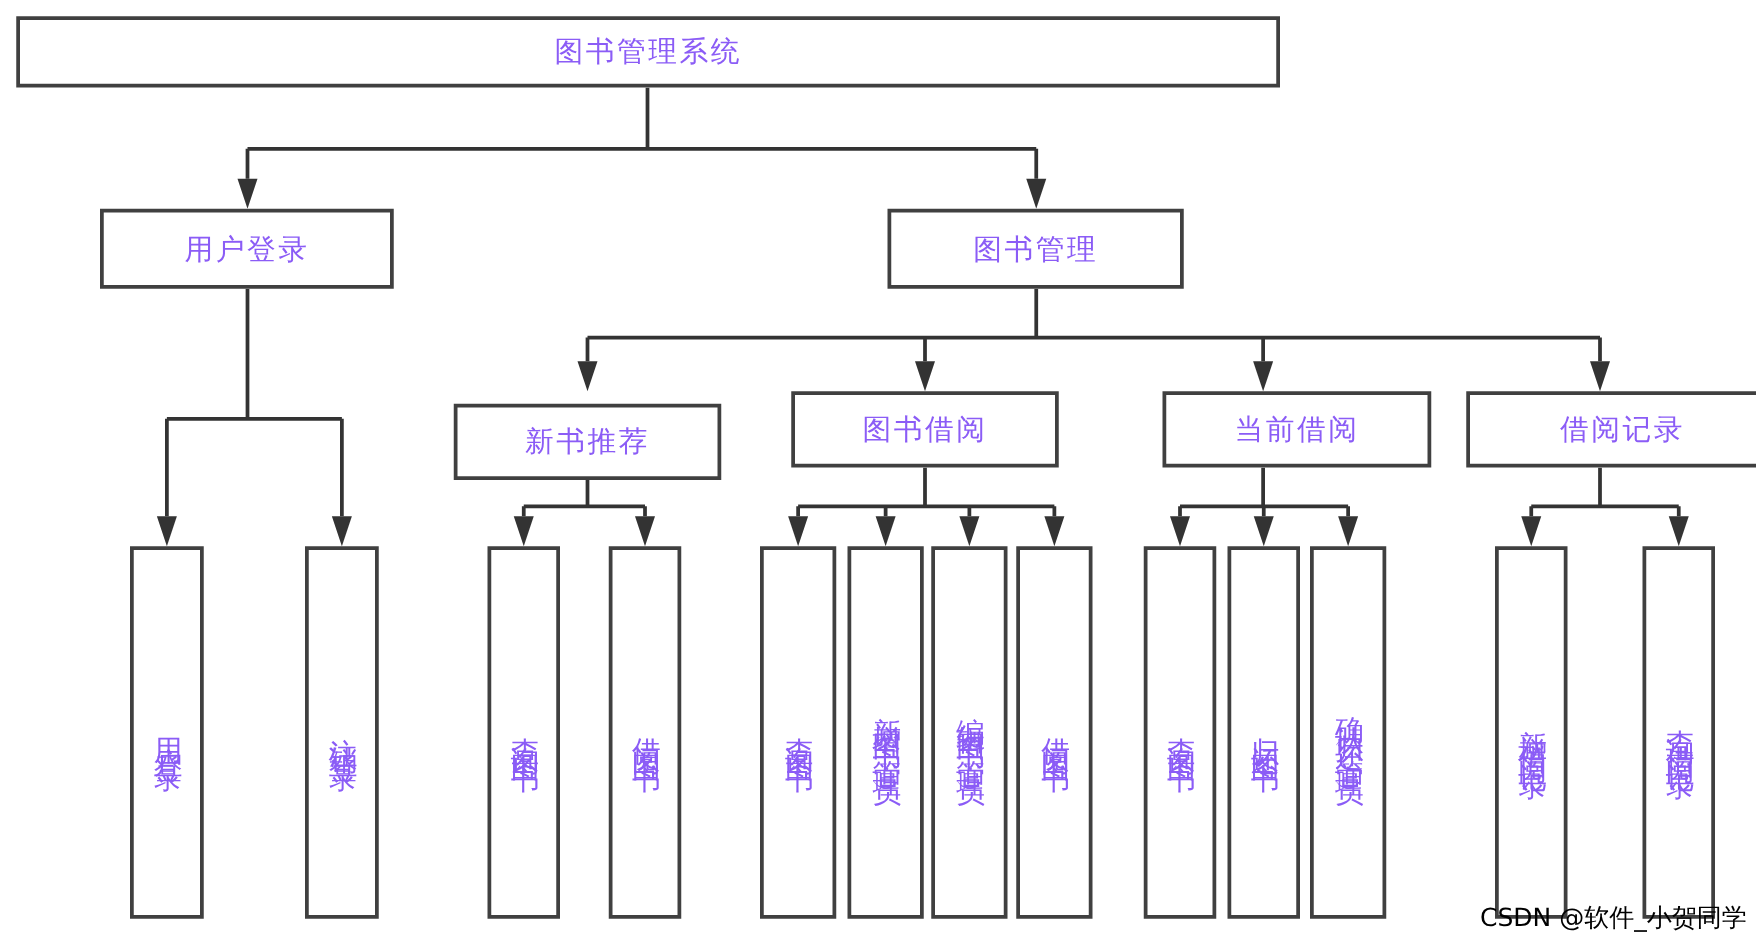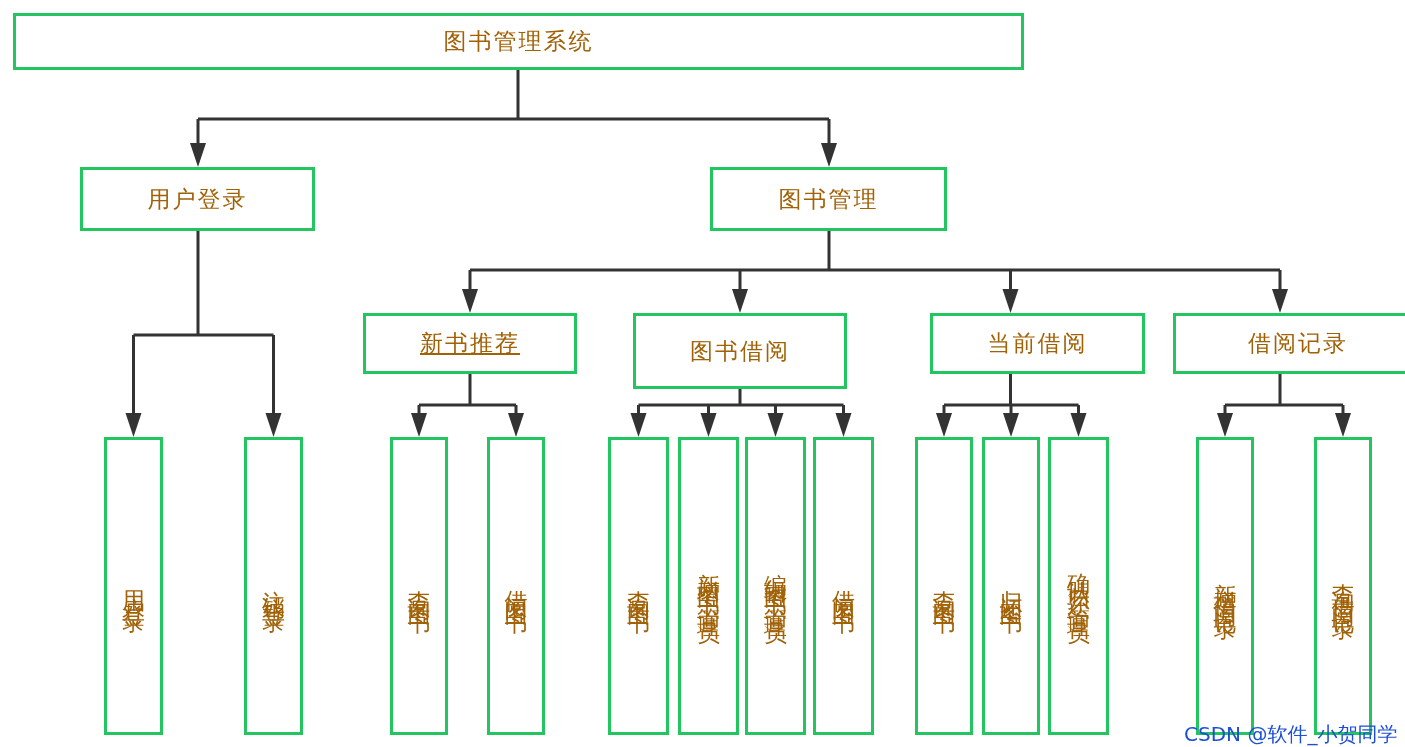--- a/index.html
+++ b/index.html
@@ -7,42 +7,42 @@
     position: relative;
     width: 1405px;
     height: 747px;
     background: #ffffff;
     font-family: "DejaVu Sans", sans-serif;
     overflow: hidden;
   }
   .box {
     position: absolute;
     box-sizing: border-box;
-    border: 3px solid #22c55e;
+    border: 3px solid #404040;
     background: #ffffff;
-    color: #a16207;
+    color: #8b5cf6;
     display: flex;
     align-items: center;
     justify-content: center;
     text-align: center;
   }
   .h-label { font-size: 23px; letter-spacing: 2px; white-space: nowrap; }
   .v-leaf {
     writing-mode: vertical-rl;
     text-orientation: mixed;
     font-size: 23px;
     letter-spacing: 7px;
     line-height: 1;
   }
   
   .n-root     { left: 13px;   top: 13px;  width: 1011px; height: 57px; }
   .n-user     { left: 80px;   top: 167px; width: 235px;  height: 64px; }
   .n-mgmt     { left: 710px;  top: 167px; width: 237px;  height: 64px; }
-  .n-rec      { left: 363px;  top: 313px; width: 214px;  height: 61px; text-decoration: underline; }
-  .n-borrow   { left: 633px;  top: 313px; width: 214px;  height: 76px; }
+  .n-rec      { left: 363px;  top: 323px; width: 214px;  height: 61px; }
+  .n-borrow   { left: 633px;  top: 313px; width: 214px;  height: 61px; }
   .n-current  { left: 930px;  top: 313px; width: 215px;  height: 61px; }
   .n-records  { left: 1173px; top: 313px; width: 250px;  height: 61px; }
   
   .leaf { top: 437px; height: 298px; }
   .l-login   { left: 104px;  width: 59px; }
   .l-logout  { left: 244px;  width: 59px; }
   .l-q1      { left: 390px;  width: 58px; }
   .l-b1      { left: 487px;  width: 58px; }
   .l-q2      { left: 608px;  width: 61px; }
   .l-add     { left: 678px;  width: 61px; }
@@ -59,21 +59,21 @@
     left: 0; top: 0;
     width: 1405px; height: 747px;
     z-index: 0;
   }
   .box { z-index: 1; }
   #watermark {
     position: absolute;
     left: 1184px;
     top: 721px;
     z-index: 5;
-    color: #1d4ed8;
+    color: #000000;
     font-size: 20px;
     white-space: nowrap;
   }
   #connectors path { stroke: #333333; stroke-width: 3; fill: none; }
   #connectors polygon { fill: #333333; stroke: none; }
 </style>
 </head>
 <body>
 
 <div id="canvas">

